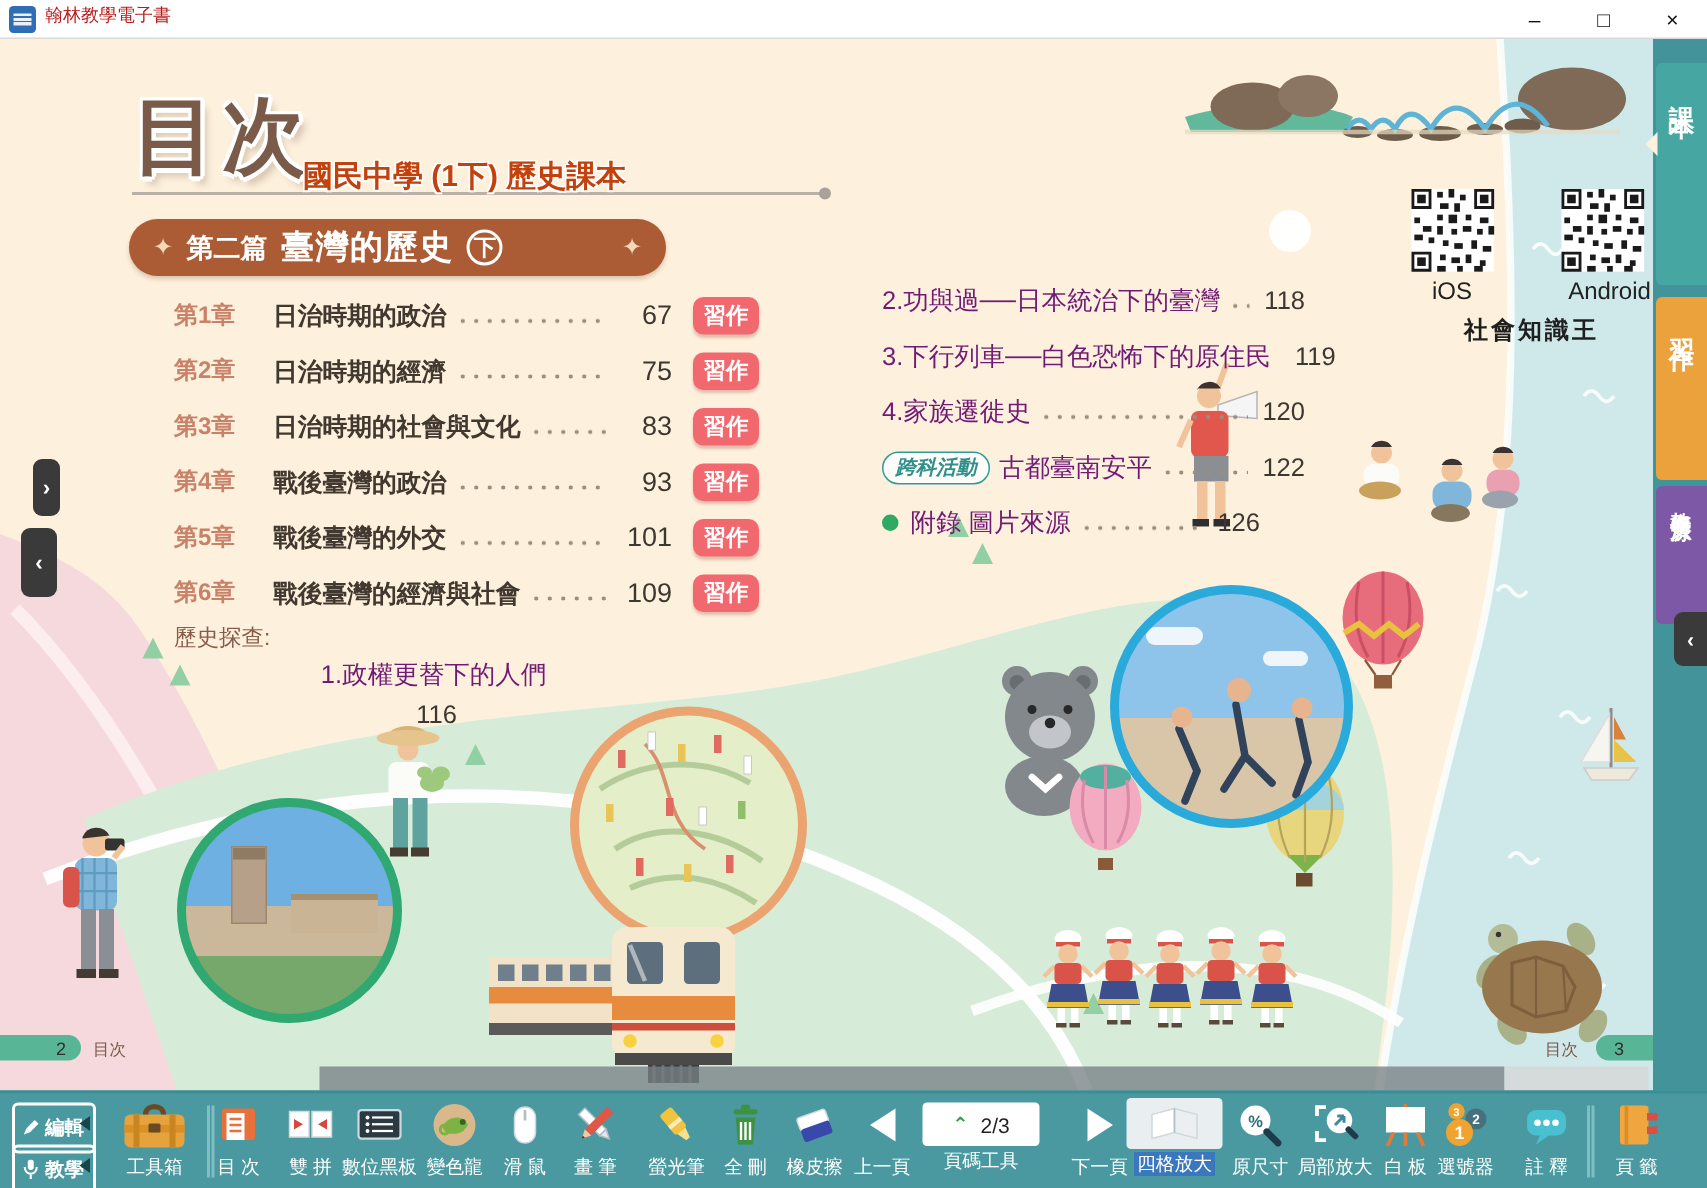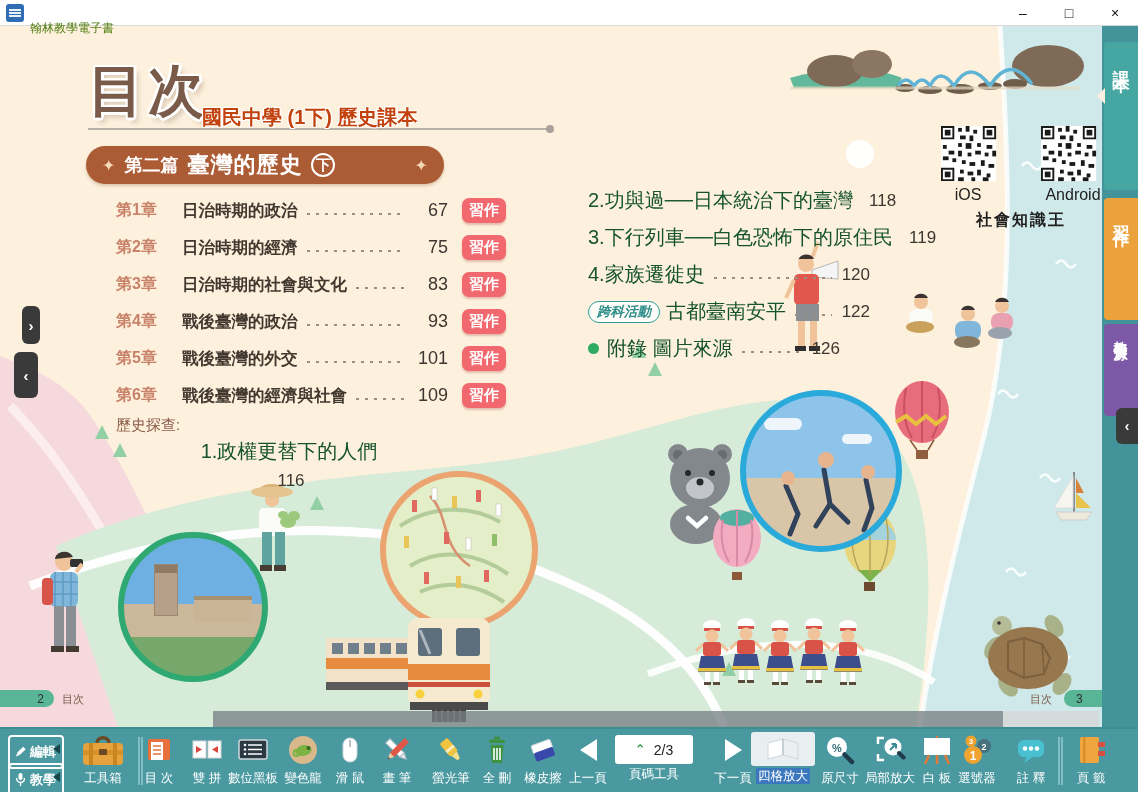--- a/index.html
+++ b/index.html
@@ -3,21 +3,21 @@
 <meta charset="utf-8">
 <style>
   * { box-sizing: border-box; margin: 0; padding: 0; }
   html,body { width:1138px; height:792px; }
   body { font-family:"Liberation Sans","DejaVu Sans",sans-serif; background:#4a99a0; position:relative; overflow:hidden; }
 
   
   .titlebar { position:absolute; left:0; top:0; width:1138px; height:26px; background:#ffffff; border-bottom:1px solid #d9d9d9; z-index:50; }
   .app-icon { position:absolute; left:6px; top:4px; width:18px; height:18px; background:#2f6db5; border-radius:3px; }
   .app-icon:before { content:""; position:absolute; left:3px; top:5px; width:12px; height:8px; background:linear-gradient(#fff 0 2px, transparent 2px 3px, #fff 3px 5px, transparent 5px 6px, #fff 6px 8px); opacity:.9; }
-  .app-title { position:absolute; left:30px; top:20px; font-size:12px; color:#4d7c0f; }
+  .app-title { position:absolute; left:30px; top:2px; font-size:12px; color:#b91c1c; }
   .win-btn { position:absolute; top:2px; width:30px; height:22px; text-align:center; font-size:14px; color:#111; line-height:22px; cursor:default; }
 
   
   .page { position:absolute; left:0; top:26px; width:1102px; height:701px; background:#fdf0dc; overflow:hidden; z-index:1; }
   .decor { position:absolute; left:0; top:0; }
 
   
   .heading { position:absolute; left:88px; top:28px; font-size:56px; font-weight:bold; color:#7a5b49;
      text-shadow:2px 2px 0 #fff,-2px -2px 0 #fff,2px -2px 0 #fff,-2px 2px 0 #fff,0 3px 0 #fff,3px 0 0 #fff,4px 5px 5px rgba(90,60,40,.25); letter-spacing:4px; z-index:5; }
   .subtitle { position:absolute; left:202px; top:78px; font-size:20px; font-weight:bold; color:#c2410c;
@@ -37,21 +37,21 @@
   .chapters { position:absolute; left:116px; top:166px; width:390px; z-index:5; }
   .ch-row { display:flex; align-items:center; height:37px; cursor:pointer; }
   .ch-label { width:66px; font-size:16px; color:#c9826a; font-weight:bold; flex:none; }
   .ch-title { font-size:16.5px; color:#41382f; font-weight:bold; white-space:nowrap; }
   .dots { flex:1; height:6px; margin:6px 6px 0 6px; background-image:radial-gradient(circle,#9b8d80 1.2px,transparent 1.5px); background-size:9px 6px; background-repeat:repeat-x; background-position:left center; }
   .ch-page { width:36px; text-align:right; font-size:18px; color:#3c3731; flex:none; }
   .ch-badge { margin-left:14px; flex:none; background:#f1696e; color:#fff; font-size:15px; font-weight:bold; padding:3px 7px; border-radius:7px; box-shadow:0 2px 2px rgba(150,40,40,.25); cursor:pointer; }
 
   .explore-label { position:absolute; left:116px; top:390px; font-size:15px; color:#8a5b49; z-index:5; }
   .explore-row { position:absolute; left:128px; top:412px; width:322px; display:flex; align-items:center; z-index:5;flex-direction:column; }
-  .r-text { font-size:20px; color:#14532d; white-space:nowrap; }
+  .r-text { font-size:17px; color:#701a75; white-space:nowrap; }
   .r-page { font-size:17px; color:#3c3731; flex:none; margin-left:4px; }
 
   
   .right-col { position:absolute; left:588px; top:156px; width:282px; z-index:5; }
   .rc-row { display:flex; align-items:center; height:37px; cursor:pointer; }
   .cross-badge { flex:none; border:1.5px solid #2f9d97; border-radius:12px; background:rgba(255,255,255,.85); color:#2f8f8a; font-size:13.5px; font-style:italic; font-weight:bold; padding:1px 8px; margin-right:6px; }
   .appx-dot { flex:none; width:11px; height:11px; border-radius:50%; background:#2faa63; margin-right:8px; }
   .qr-label { position:absolute; font-size:16px; color:#222; text-align:center; z-index:6; }
   .qr-caption { position:absolute; left:930px; top:184px; width:182px; text-align:center; font-size:16px; font-weight:bold; color:#1f1f1f; z-index:6; letter-spacing:2px; }
 

